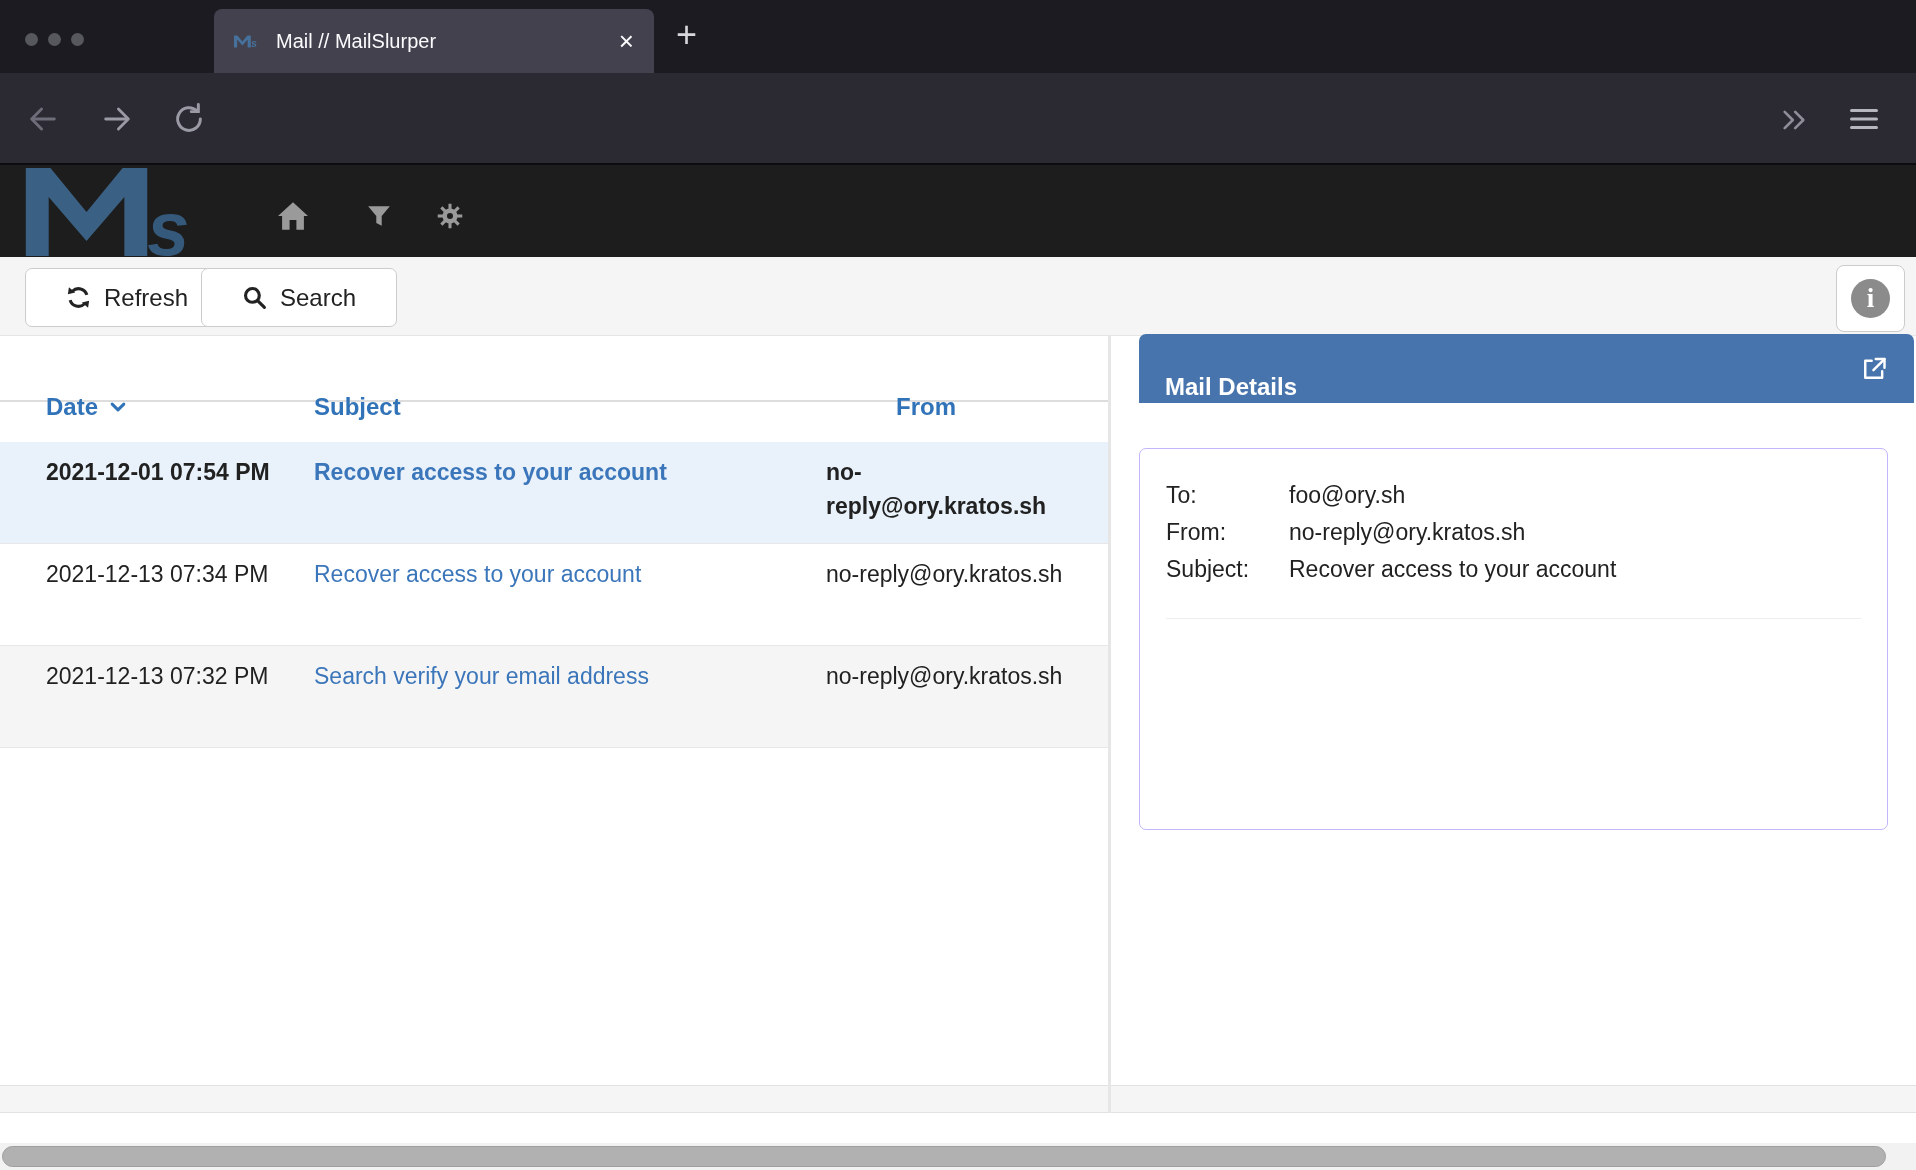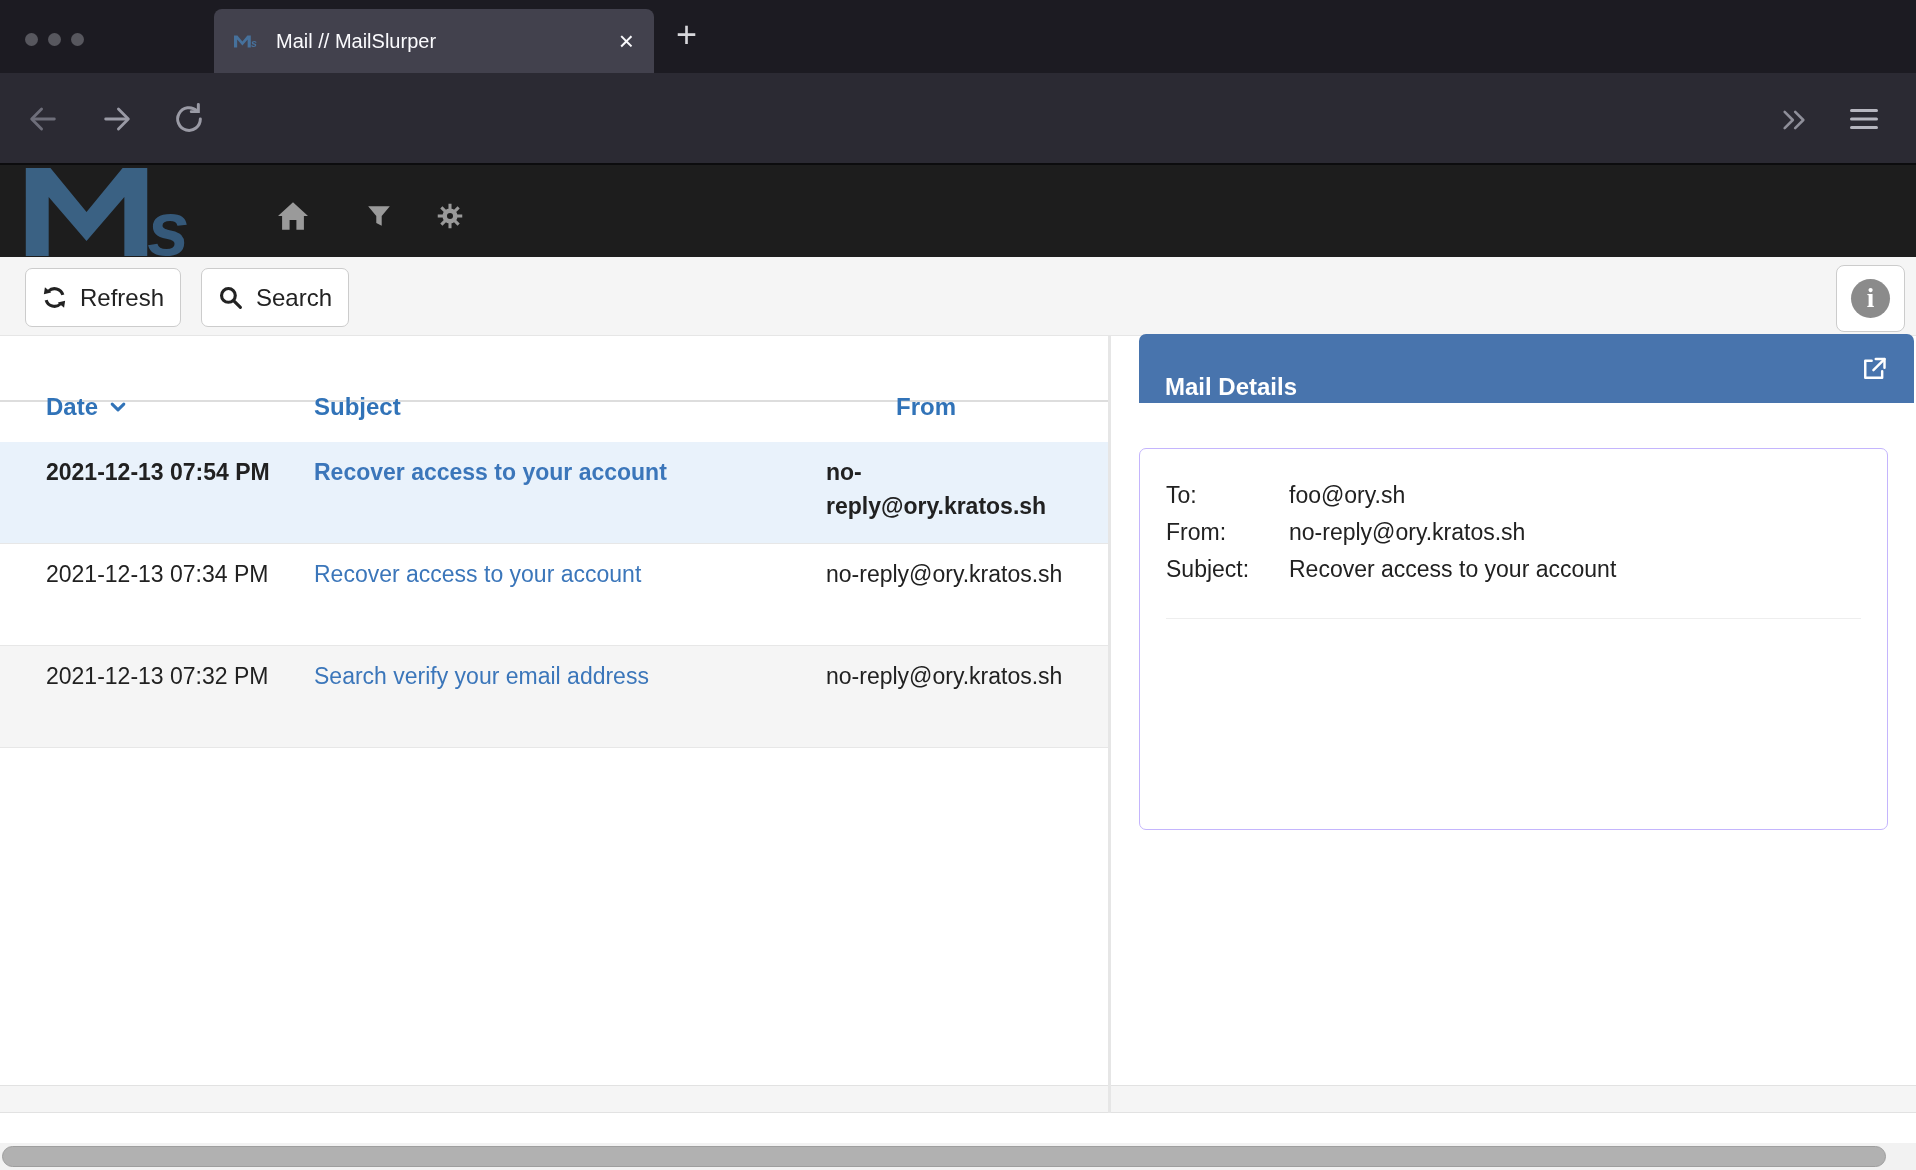--- a/index.html
+++ b/index.html
@@ -38,21 +38,21 @@
   
   .appheader { position:absolute; left:0; top:163px; width:1916px; height:94px; background:#1d1d1d; border-top:2px solid #0c0c0e; }
   .logo { position:absolute; left:22px; top:3px; }
   .appheader .hicon { position:absolute; top:36px; }
 
   
   .apptoolbar { position:absolute; left:0; top:257px; width:1916px; height:79px; background:#f5f5f5; border-bottom:1px solid #e6e6e6; }
   .btn {
     position:absolute; top:11px; height:59px; background:#ffffff; border:1px solid #cccccc;
     border-radius:7px; display:flex; align-items:center; gap:13px;
-    font-size:24px; color:#222222; padding:0 16px; cursor:default;
+    font-size:24px; color:#222222; padding:0 40px; cursor:default;
   }
   .btn-refresh { left:25px; }
   .btn-search  { left:201px; }
   .btn-info {
     position:absolute; right:11px; top:8px; width:69px; height:67px; background:#ffffff;
     border:1px solid #cccccc; border-radius:8px; display:flex; align-items:center; justify-content:center;
   }
   .info-circle {
     width:39px; height:39px; border-radius:50%; background:#8b8b8b; color:#ffffff;
     display:flex; align-items:center; justify-content:center;
@@ -232,21 +232,21 @@
           <span>Date</span>
           <svg width="22" height="20" viewBox="0 0 24 24" fill="none" stroke="#3173b8" stroke-width="3.6" stroke-linecap="round" stroke-linejoin="round">
               <path d="M5 8.5l7 7 7-7"></path>
             </svg>
         </span>
         <span class="th th-subject">Subject</span>
         <span class="th th-from">From</span>
       </div>
       <div class="tbody">
         <div class="mrow selected">
-          <span class="cell cell-date">2021-12-13 07:54 PM</span>
+          <span class="cell cell-date">2021-12-01 07:54 PM</span>
           <span class="cell cell-subject"><a href="#">Recover access to your account</a></span>
           <span class="cell cell-from">no-reply@ory.kratos.sh</span>
         </div>
         <div class="mrow">
           <span class="cell cell-date">2021-12-13 07:34 PM</span>
           <span class="cell cell-subject"><a href="#">Recover access to your account</a></span>
           <span class="cell cell-from">no-reply@ory.kratos.sh</span>
         </div>
         <div class="mrow striped">
           <span class="cell cell-date">2021-12-13 07:32 PM</span>

